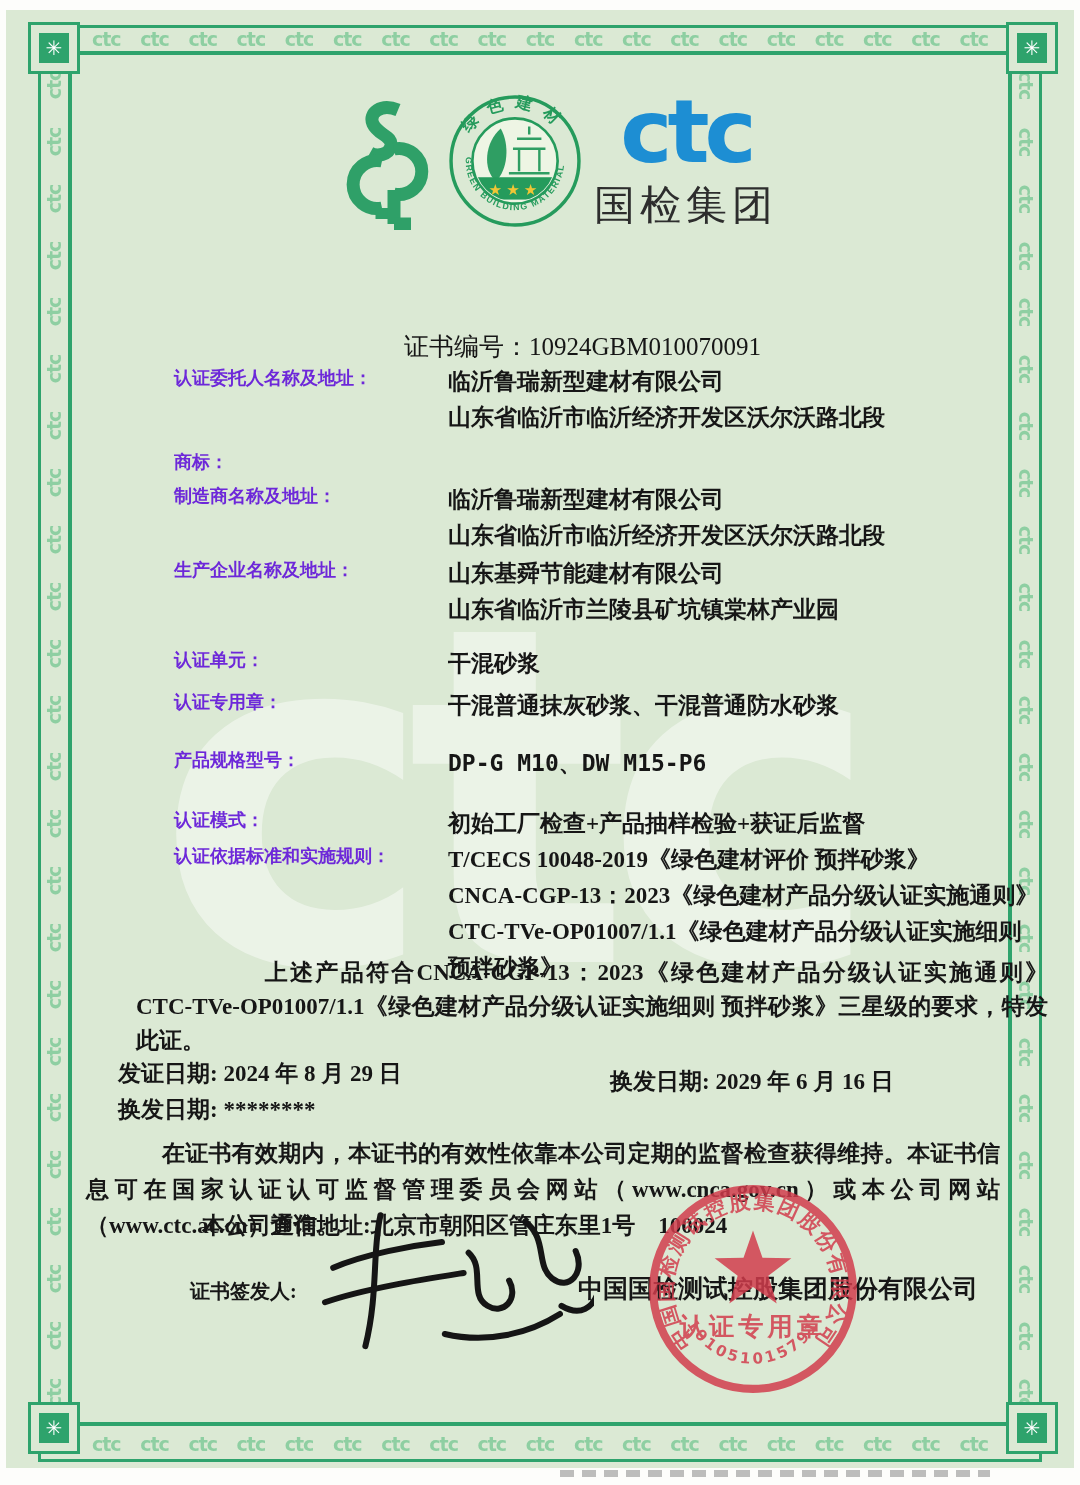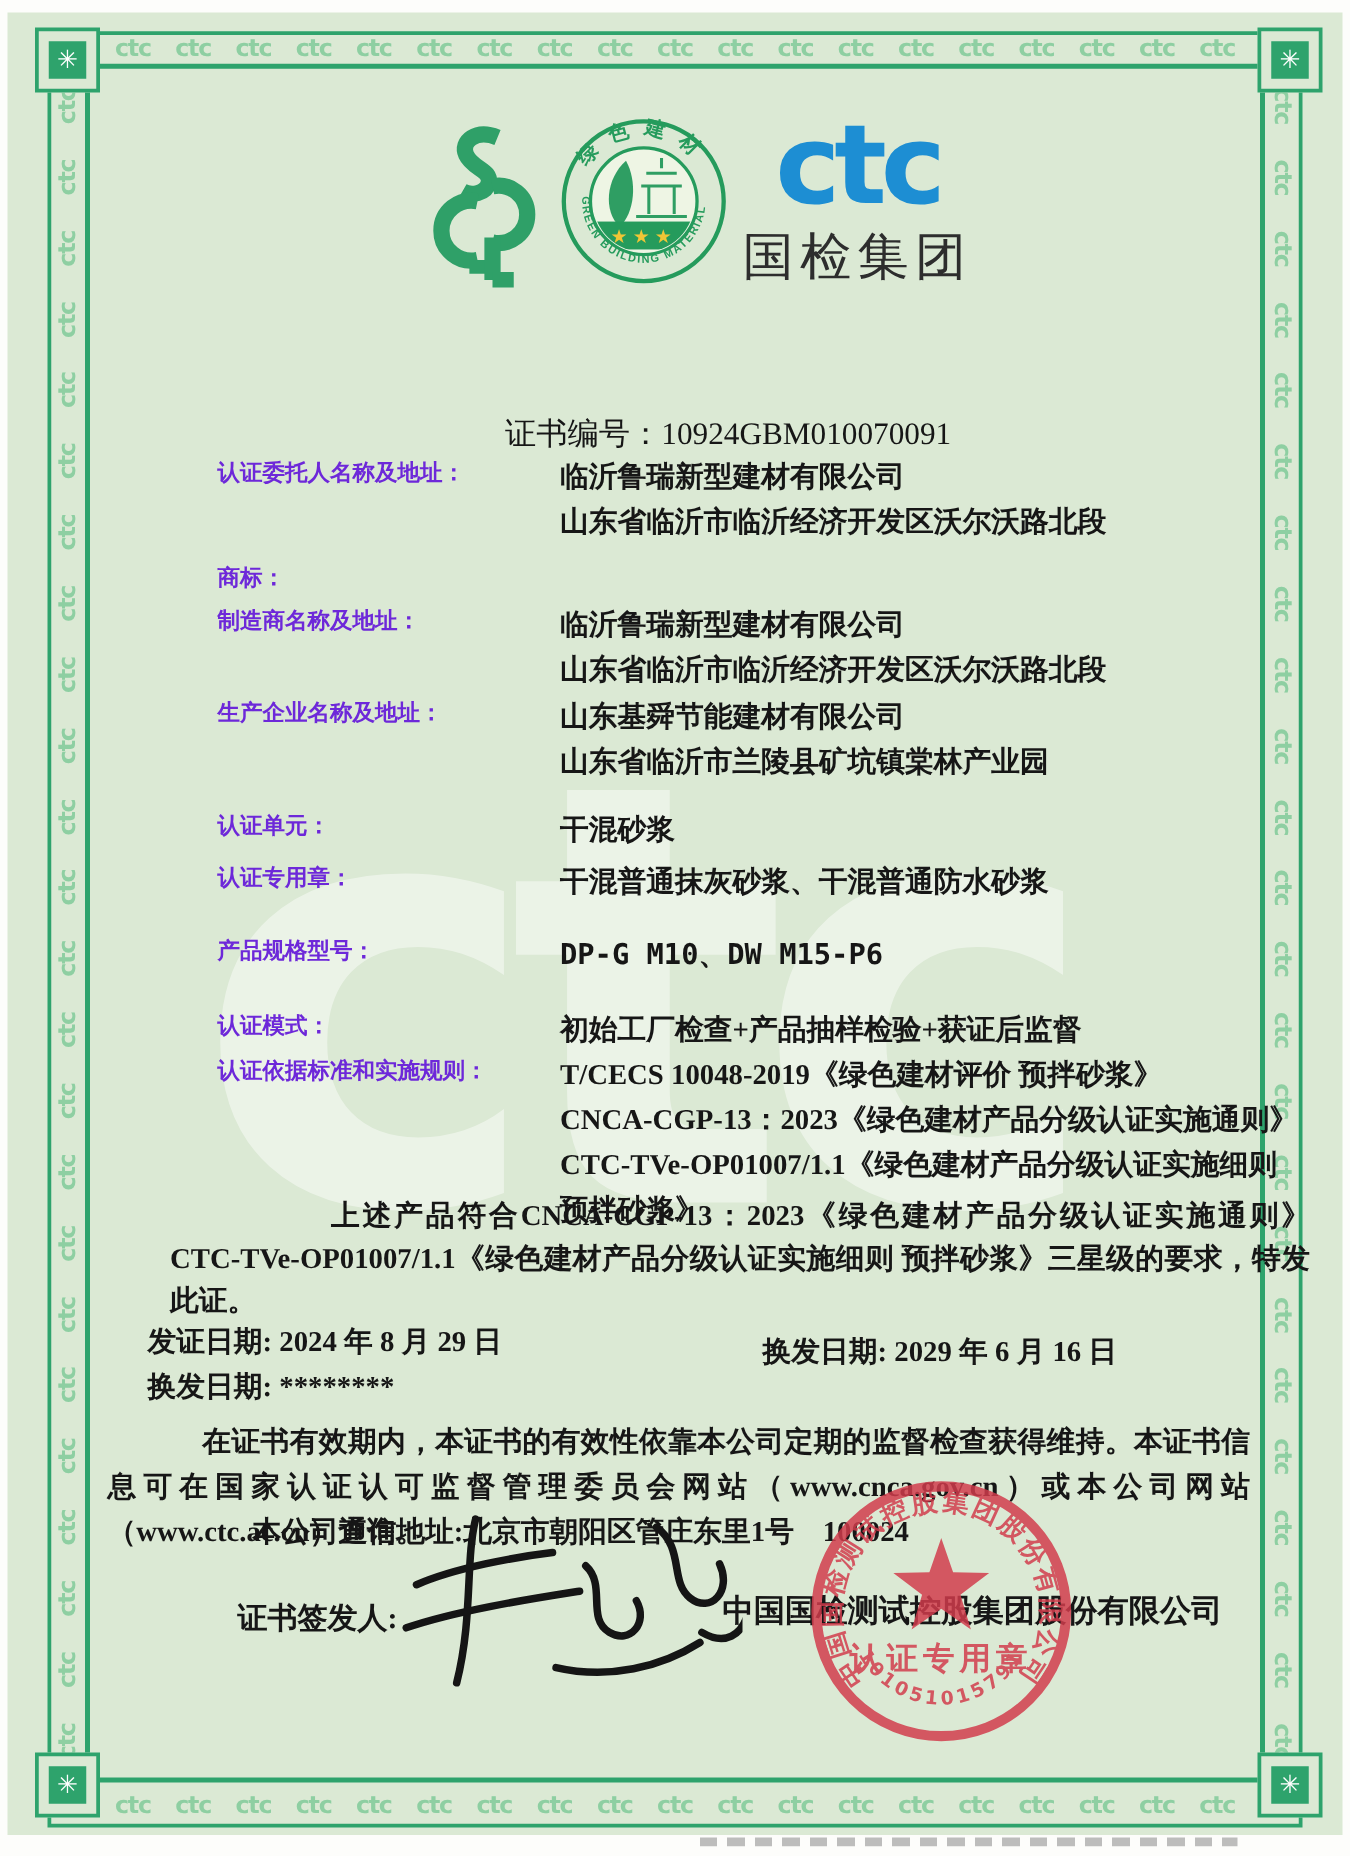--- a/index.html
+++ b/index.html
@@ -50,21 +50,21 @@
   .val{position:absolute;left:442px;z-index:2;font-size:23px;font-weight:bold;color:#161616;white-space:nowrap;}
   .val-mono{font-family:"DejaVu Sans Mono","DejaVu Sans",monospace;letter-spacing:0px;}
 
   .para{position:absolute;z-index:2;font-size:23px;font-weight:bold;color:#161616;text-align:justify;}
   .statement{left:82px;top:946px;width:912px;line-height:34px;text-indent:5.6em;margin-left:48px;}
   .notice{left:80px;top:1126px;width:914px;line-height:36px;text-indent:3.3em;}
   .address{position:absolute;left:196px;top:1200px;z-index:2;font-size:23px;font-weight:bold;color:#161616;}
 
   .date{position:absolute;z-index:2;font-size:23px;font-weight:bold;color:#161616;white-space:nowrap;}
 
-  .signer-lbl{position:absolute;left:184px;top:1268px;z-index:2;font-size:24px;font-weight:bold;color:#161616;}
+  .signer-lbl{position:absolute;left:184px;top:1268px;z-index:2;font-size:20px;font-weight:bold;color:#161616;}
   .company{position:absolute;left:572px;top:1262px;z-index:2;font-size:25px;font-weight:bold;color:#161616;white-space:nowrap;}
   .sig{position:absolute;left:288px;top:1182px;z-index:2;}
   .stamp{position:absolute;left:636px;top:1168px;z-index:3;opacity:0.84;}
 
   .fineprint{position:absolute;left:560px;top:1470px;width:430px;height:7px;z-index:2;opacity:.55;filter:blur(.6px);
     background:repeating-linear-gradient(90deg,#8a8a8a 0 14px,transparent 14px 22px);}
 </style>
 </head>
 <body>
 

